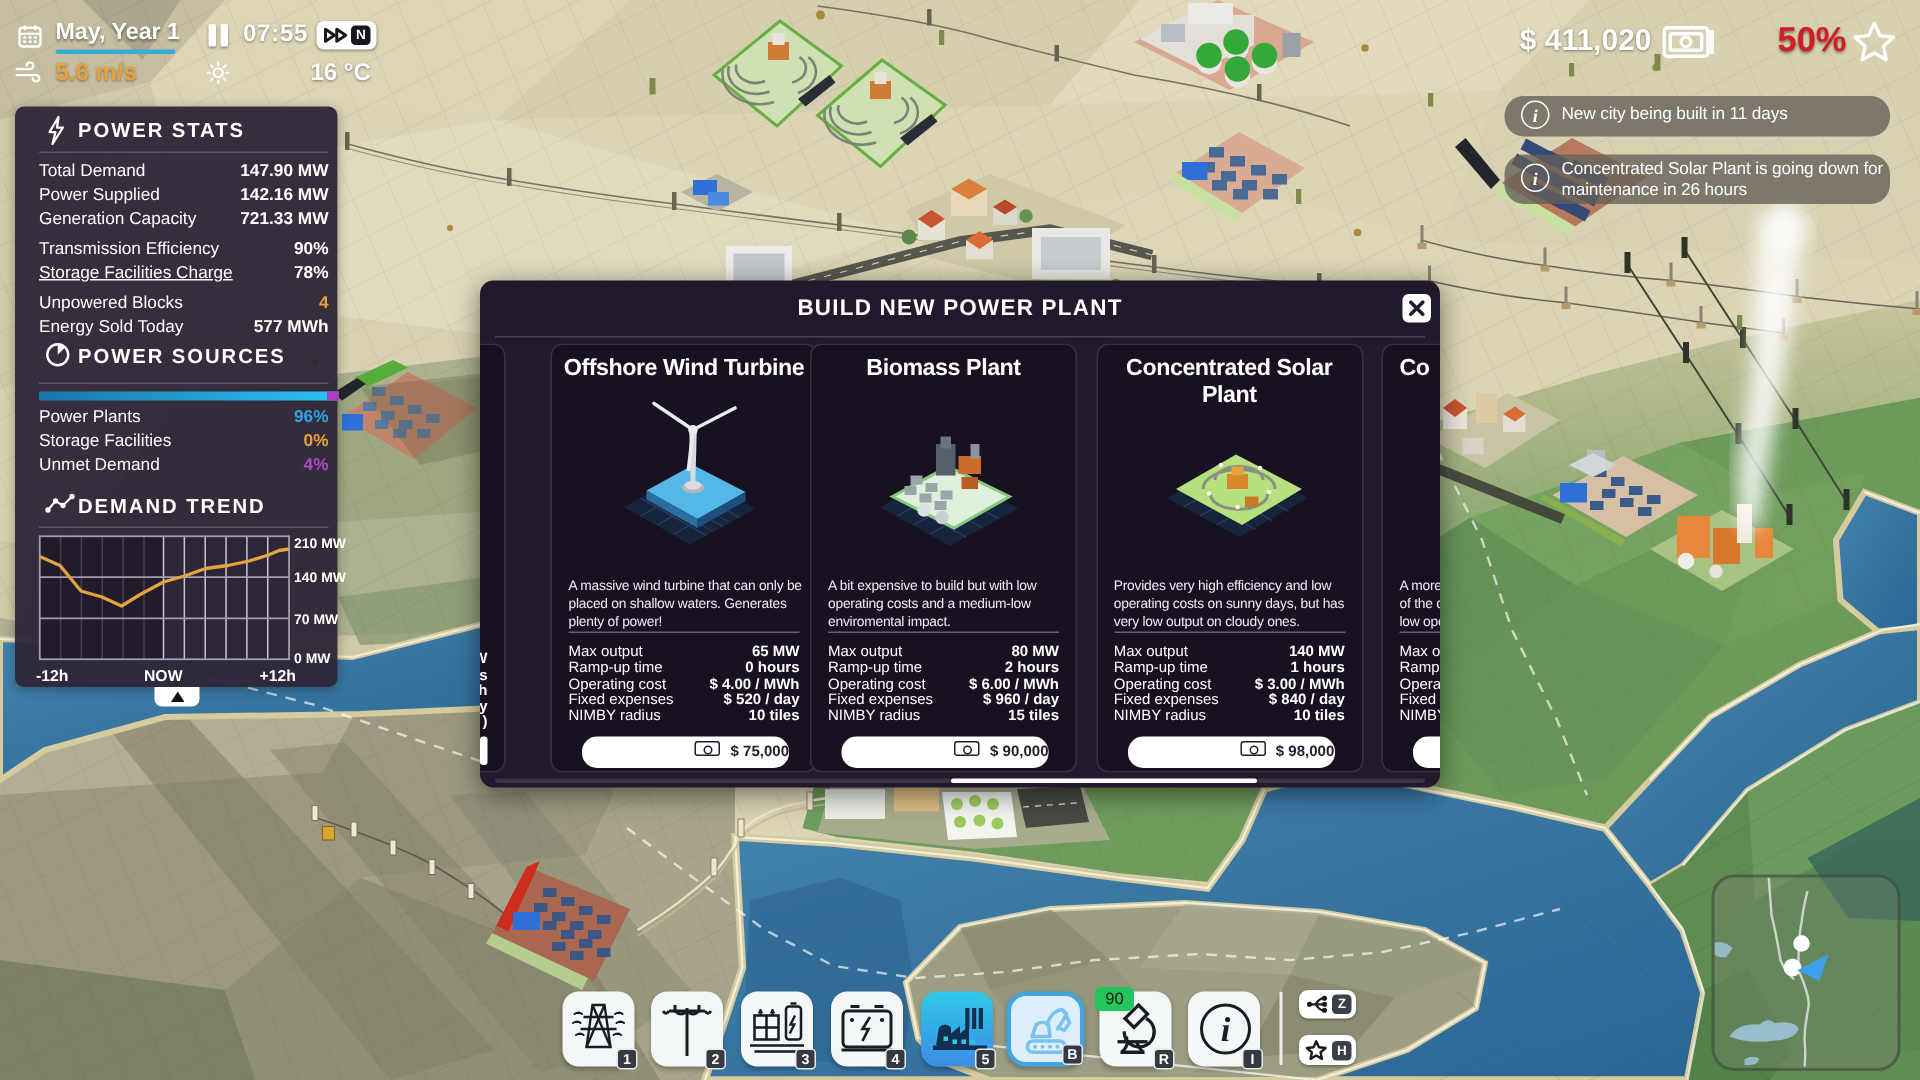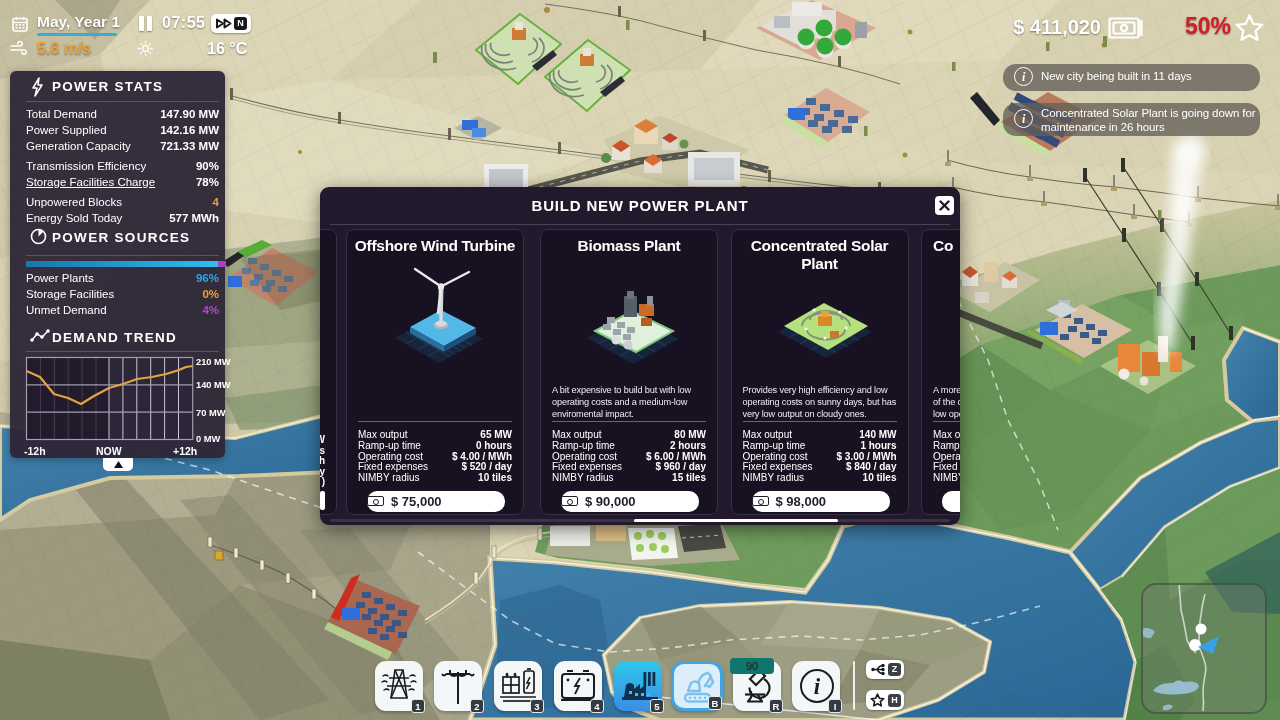--- a/index.html
+++ b/index.html
@@ -12,21 +12,21 @@
   .phead{position:absolute;left:42px;font-size:13.5px;font-weight:bold;letter-spacing:1.3px;}
   .psep{position:absolute;left:16px;width:193px;height:1px;background:#5a5464;}
   .prow{position:absolute;left:16px;width:193px;font-size:11.5px;line-height:12px;}
   .prow b{float:right;}
   .modal-card{position:absolute;top:0;width:178px;height:286px;background:#181121;border:1px solid #363044;border-radius:8px;color:#fff;}
   .ctitle{position:absolute;top:7px;left:2px;right:2px;text-align:center;font-size:15.5px;font-weight:bold;line-height:17.5px;letter-spacing:-0.3px;}
   .cdesc{position:absolute;top:155px;left:11px;right:5px;font-size:9.2px;letter-spacing:-0.15px;line-height:11.9px;color:#f0edf4;}
   .cdiv{position:absolute;top:191px;left:11px;right:11px;height:1px;background:#6a6375;}
   .srow{position:absolute;left:11px;right:11px;font-size:10px;line-height:11px;}
   .srow b{float:right;}
-  .buy{position:absolute;left:20px;top:261px;width:138px;height:21px;background:#fff;border-radius:10px;color:#241c2e;font-size:13px;font-weight:bold;text-align:left;line-height:21px;}
+  .buy{position:absolute;left:20px;top:261px;width:138px;height:21px;background:#fff;border-radius:10px;color:#241c2e;font-size:10px;font-weight:bold;text-align:right;line-height:21px;}
   .tbtn{position:absolute;top:661px;width:48px;height:50px;background:#f4f7f8;border-radius:11px;box-shadow:0 2px 3px rgba(0,0,0,0.25);}
   .tbadge{position:absolute;right:-2px;bottom:-2px;width:14px;height:14px;background:#343a42;border:1px solid #e8e8e8;border-radius:3px;color:#fff;font-size:9.5px;font-weight:bold;text-align:center;line-height:13px;}
   .toast{position:absolute;left:1003px;width:257px;background:rgba(100,95,88,0.78);border-radius:13px;color:#fff;font-size:11.5px;letter-spacing:-0.1px;white-space:nowrap;}
   .ticon{position:absolute;left:11px;width:19px;height:19px;border:1.5px solid #fff;border-radius:50%;color:#fff;text-align:center;font-size:12px;line-height:18px;font-style:italic;font-family:"Liberation Serif",serif;font-weight:bold;}
   .bnote{display:inline-block;width:17px;height:10px;border:1.4px solid #241c2e;border-radius:2px;margin-right:7px;position:relative;}
   .bnote::after{content:"";position:absolute;left:5px;top:1.5px;width:4px;height:4px;border:1.2px solid #241c2e;border-radius:50%;}
 </style>
 </head>
 <body>
 <div id="stage">
@@ -695,21 +695,21 @@
             </div>
         <div class="srow" style="top:236px;">
               <b>y</b>
             </div>
         <div class="srow" style="top:246px;">
               <b>)</b>
             </div>
 
       </div>
 
-      <div class="modal-card" style="left:187px;text-decoration:underline;">
+      <div class="modal-card" style="left:208px;text-decoration:underline;">
         <div class="ctitle">Offshore Wind Turbine</div>
 
         <svg class="abs" style="left:30px;top:28px" width="120" height="120" viewBox="0 0 120 120">
           <polygon points="18,80 60,57 106,81 62,105" fill="#16243c"></polygon>
           <g stroke="#2e4066" stroke-width="0.8" fill="none">
             <path d="M29,74 L73,99 M40,68 L84,93 M51,62 L95,87"></path>
             <path d="M44,66 L88,90 M33,72 L77,96" opacity="0.7"></path>
             <path d="M71,63 L29,86 M82,69 L40,92 M93,75 L51,98"></path>
           </g>
           <polygon points="33,69 64,52 99,70 67,88" fill="#53b7e8"></polygon>
@@ -718,20 +718,21 @@
           <ellipse cx="64" cy="67" rx="7.5" ry="4" fill="#b4b6ba"></ellipse>
           <ellipse cx="64" cy="65.5" rx="5.5" ry="3" fill="#d8dadc"></ellipse>
           <polygon points="61.5,30 66.5,30 65.5,66 62.5,66" fill="#d8dadc"></polygon>
           <circle cx="64" cy="28.5" r="3.2" fill="#e8eaec"></circle>
           <g stroke="#e8eaec" stroke-width="2.4" stroke-linecap="round">
                 <line x1="64" y1="28.5" x2="92" y2="14"></line>
                 <line x1="64" y1="28.5" x2="38" y2="11"></line>
                 <line x1="64" y1="28.5" x2="61" y2="55"></line>
               </g>
         </svg>
+        <div class="cdesc">A massive wind turbine that can only be placed on shallow waters. Generates plenty of power!</div>
         <div class="cdiv"></div>
         <div class="srow" style="top:199px;">Max output<b>65 MW</b></div>
         <div class="srow" style="top:210px;">Ramp-up time<b>0 hours</b></div>
         <div class="srow" style="top:220.5px;">Operating cost<b>$ 4.00 / MWh</b></div>
         <div class="srow" style="top:231px;">Fixed expenses<b>$ 520 / day</b></div>
         <div class="srow" style="top:241.5px;">NIMBY radius<b>10 tiles</b></div>
         <div class="buy"><span class="bnote"></span>$ 75,000</div>
       </div>
 
       <div class="modal-card" style="left:381px;">
@@ -942,21 +943,21 @@
   <div class="tbtn" style="left:733px;">
     <svg style="margin:5px 0 0 7px;" width="36" height="40" viewBox="0 0 36 40">
           <g fill="none" stroke="#1a1c20" stroke-width="2.2">
             <path d="M19,4 l6,6 -9,9 -6,-6 Z"></path>
             <path d="M24,13 a10,10 0 1 1 -14.5,8.5"></path>
             <line x1="5" y1="28.5" x2="25" y2="28.5"></line>
             <line x1="11" y1="25" x2="11" y2="28"></line>
             <path d="M12,29 q-2,5 -4,6 M18,29 q2,5 4,6 M7,35.5 h16"></path>
           </g>
         </svg>
-    <div class="abs" style="left:-3px;top:-3px;width:44px;height:16px;background:#0f766e;border-radius:4px;color:#221a10;font-size:11px;font-weight:normal;text-align:center;line-height:16px;">90</div>
+    <div class="abs" style="left:-3px;top:-3px;width:26px;height:16px;background:#22c55e;border-radius:4px;color:#221a10;font-size:11px;font-weight:normal;text-align:center;line-height:16px;">90</div>
     <div class="tbadge">R</div>
   </div>
 
   <div class="tbtn" style="left:792px;">
     <svg style="margin:5px 0 0 6px;" width="38" height="40" viewBox="0 0 38 40">
           <circle cx="19" cy="20" r="16" fill="none" stroke="#1a1c20" stroke-width="2"></circle>
           <text x="19" y="28" font-family="Liberation Serif,serif" font-style="italic" font-weight="bold" font-size="23" fill="#1a1c20" text-anchor="middle">i</text>
         </svg>
     <div class="tbadge">I</div>
   </div>

